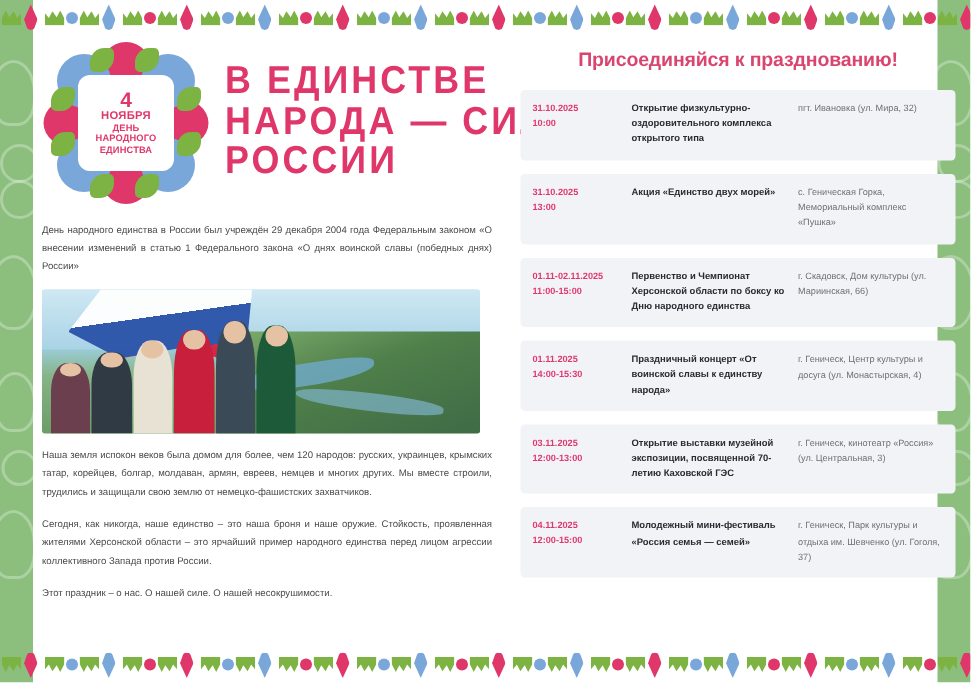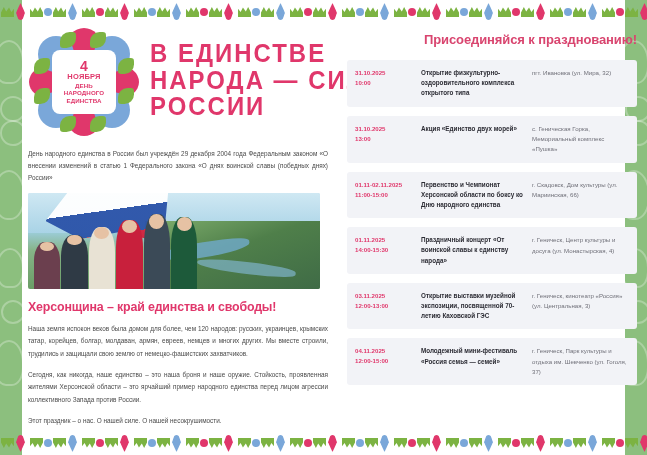--- a/index.html
+++ b/index.html
@@ -111,21 +111,21 @@
   .h2{
     margin-top:11px;font-size:12.4px;font-weight:bold;color:#e0376b;letter-spacing:-.15px;
   }
   .para{
     margin-top:9px;font-size:6.4px;line-height:1.95;color:#4a4a4a;text-align:justify;padding-right:4px;
   }
   .para.last{text-align:left;}
 
   
   .rtitle{
-    text-align:right;font-size:13px;font-weight:bold;color:#d9456f;
+    text-align:center;font-size:13px;font-weight:bold;color:#d9456f;
     margin:8px 0 13px 0;letter-spacing:-.1px;
   }
   .event{
     display:flex;background:#f2f3f7;border-radius:3px;padding:8px 9px 8px 8px;margin-bottom:9px;
   }
   .ev-date{width:66px;flex:none;color:#e0376b;font-size:6.1px;font-weight:bold;line-height:1.65;}
   .ev-title{flex:1;color:#2b2b33;font-size:6.3px;font-weight:bold;line-height:1.62;padding-right:6px;}
   .ev-place{width:96px;flex:none;color:#6f6f78;font-size:6.1px;line-height:1.7;}
 </style>
 </head>
@@ -371,21 +371,20 @@
             </div>
           <div class="p p5">
               <i></i>
             </div>
           <div class="p p6">
               <i></i>
             </div>
         </div>
       </div>
 
-      <div class="h2">Херсонщина – край единства и свободы!</div>
       <div class="para">Наша земля испокон веков была домом для более, чем 120 народов: русских, украинцев, крымских татар, корейцев, болгар, молдаван, армян, евреев, немцев и многих других. Мы вместе строили, трудились и защищали свою землю от немецко-фашистских захватчиков.</div>
       <div class="para">Сегодня, как никогда, наше единство – это наша броня и наше оружие. Стойкость, проявленная жителями Херсонской области – это ярчайший пример народного единства перед лицом агрессии коллективного Запада против России.</div>
       <div class="para last">Этот праздник – о нас. О нашей силе. О нашей несокрушимости.</div>
 
     </div>
 
     <div class="col-right">
       <div class="rtitle">Присоединяйся к празднованию!</div>
       <div id="events-list">
           <div class="event">

